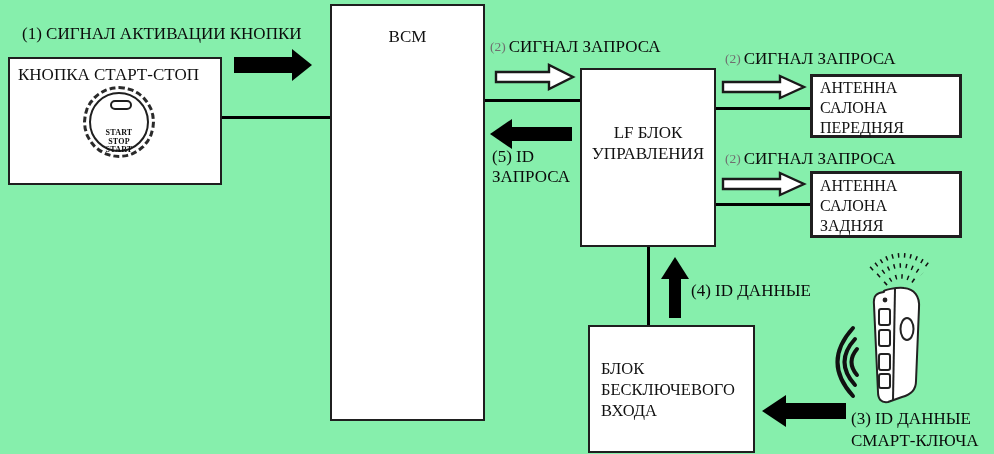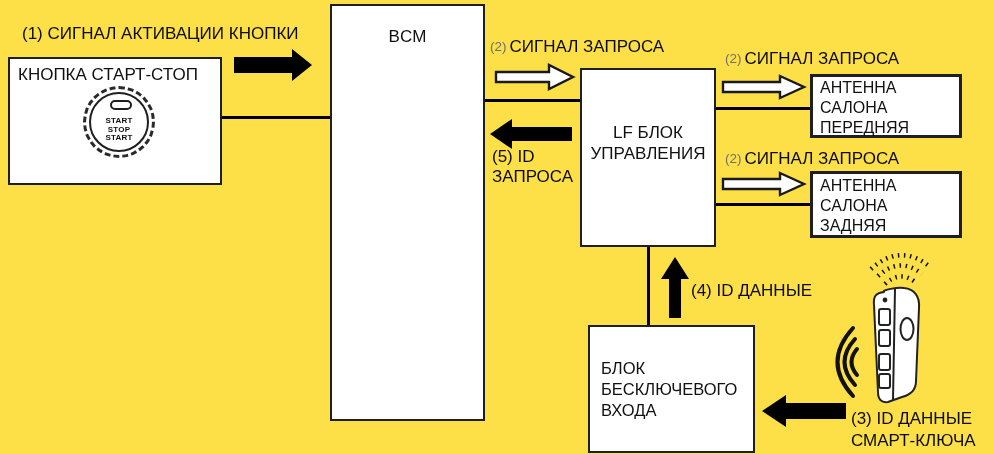--- a/index.html
+++ b/index.html
@@ -1,18 +1,18 @@
 <!DOCTYPE html>
 <html><head>
 <meta charset="utf-8">
 <style>
   html,body{margin:0;padding:0;background:#fff;}
   #stage{
-    position:relative; width:994px; height:454px; background:#fde047;
-    font-family:Liberation Sans, sans-serif; color:#111; overflow:hidden;
+    position:relative; width:994px; height:454px; background:#86efac;
+    font-family:Liberation Serif, serif; color:#111; overflow:hidden;
   }
   .box{
     position:absolute; border:2px solid #1f1f1f; background:#fff;
     box-sizing:border-box; font-size:17px; line-height:21px;
   }
   .lbl{ position:absolute; font-size:17px; white-space:nowrap; color:#0b0b0b;}
   .num{ color:#6f6f6f; font-size:13.5px; position:relative; top:-1px; margin-right:3px;}
   .connector-h{ position:absolute; height:3px; background:#000;}
   .connector-v{ position:absolute; width:3px; background:#000;}
   .arr{ position:absolute;}
@@ -26,21 +26,21 @@
   }
   .ssb-inner{
     position:absolute; inset:3px; border-radius:50%;
     border:2px solid #1f1f1f; box-sizing:border-box; text-align:center;
   }
   .ssb-ind{
     position:absolute; left:19px; top:6px; width:22px; height:10px;
     border:2px solid #1f1f1f; border-radius:6px; box-sizing:border-box;
   }
   .ssb-txt{
-    margin-top:23px; font-size:8px; font-weight:bold; line-height:8.5px;
+    margin-top:35px; font-size:8px; font-weight:bold; line-height:8.5px;
     letter-spacing:.2px; color:#111;
   }
 </style>
 </head>
 <body>
 
 <div id="stage">
 
   <div class="lbl" style="left:22px; top:24px;">(1) СИГНАЛ АКТИВАЦИИ КНОПКИ</div>
 

